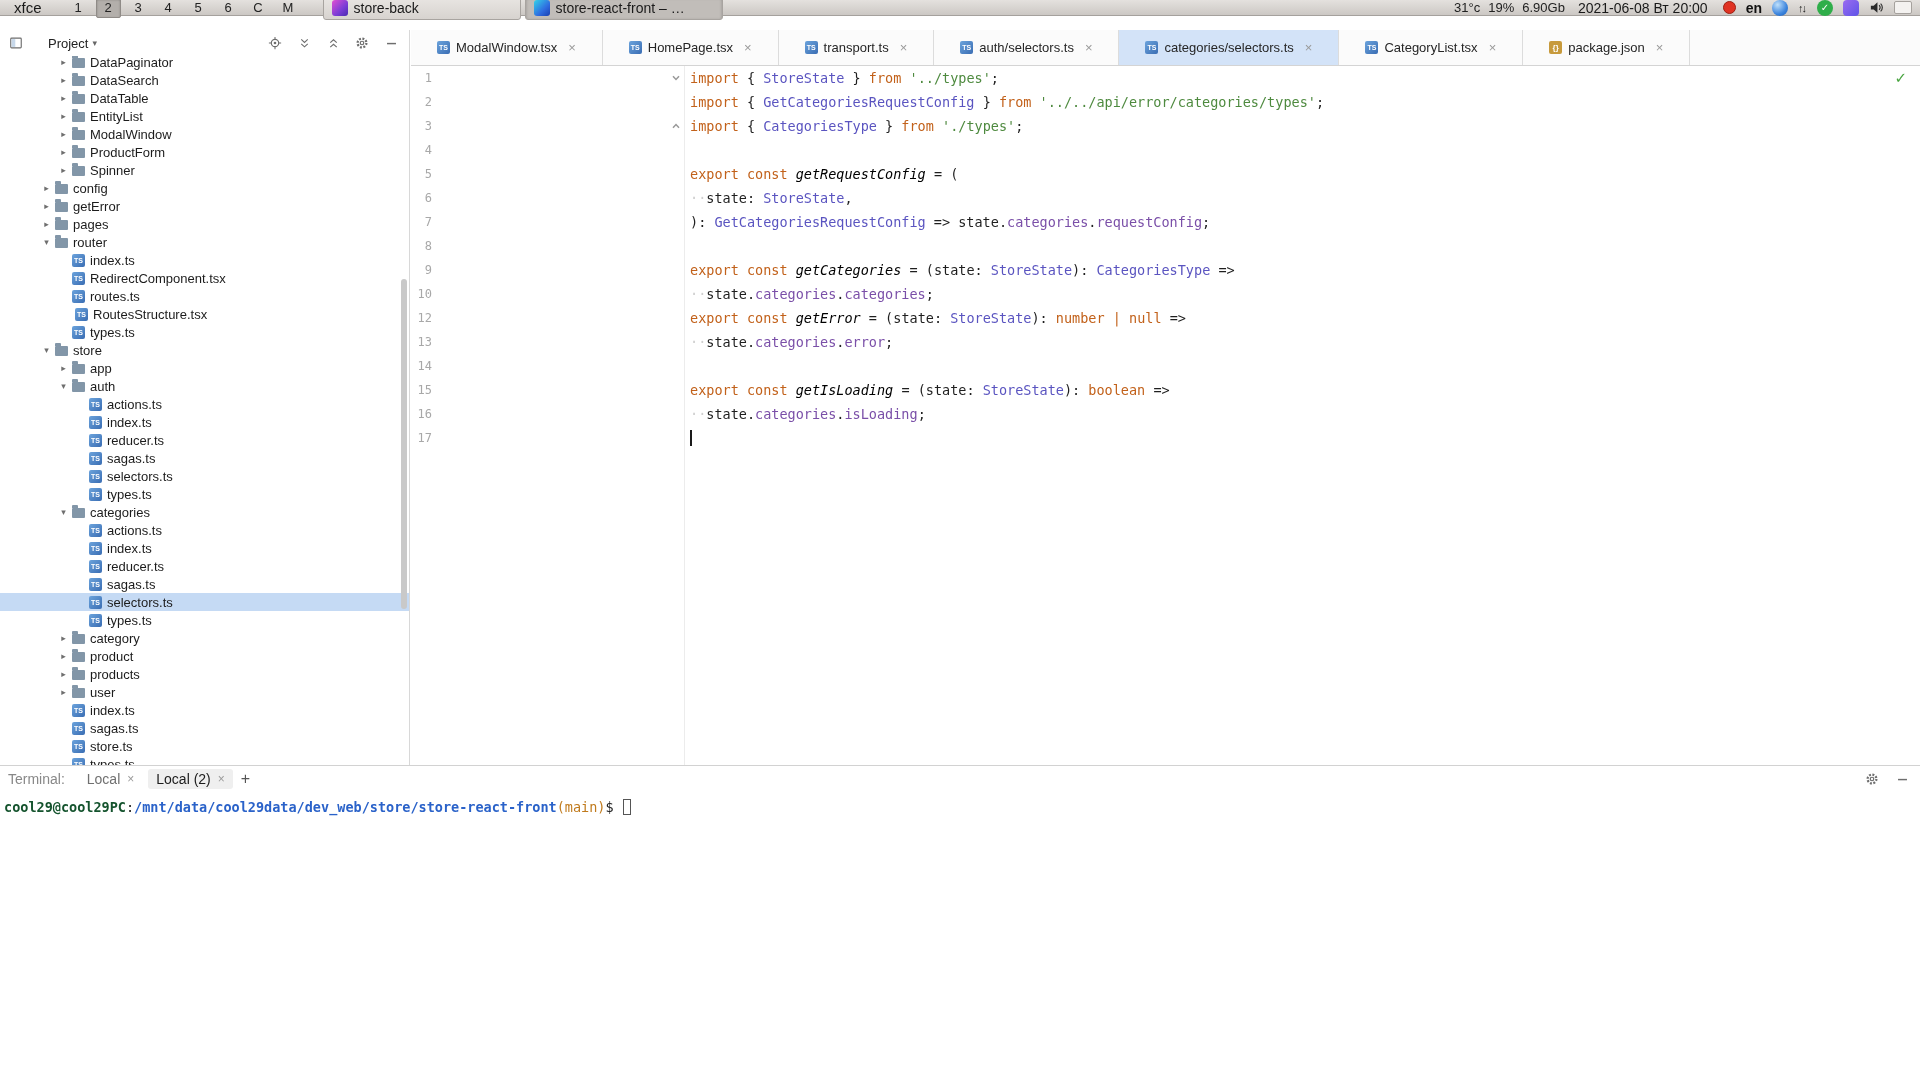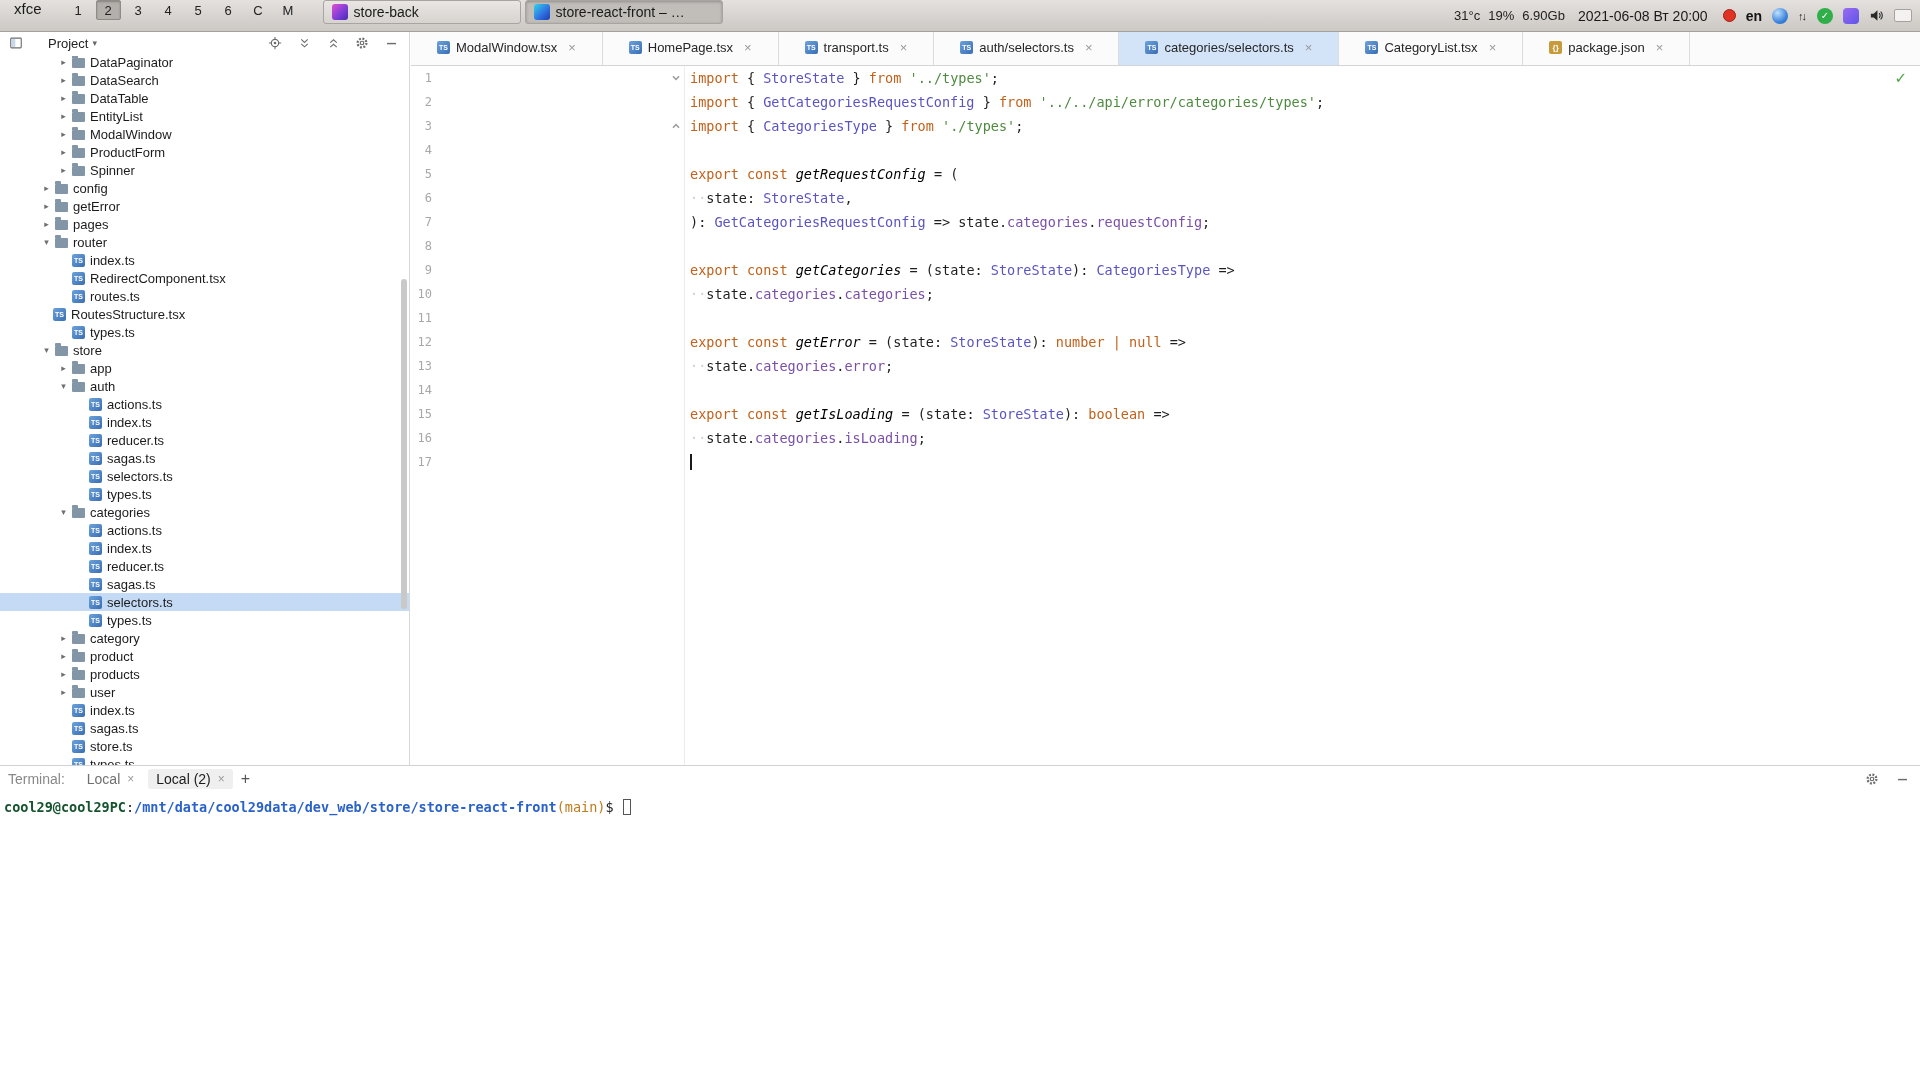--- a/index.html
+++ b/index.html
@@ -1,22 +1,22 @@
 <!DOCTYPE html>
 <html><head>
 <meta charset="utf-8">
 <style>
   *{box-sizing:border-box;margin:0;padding:0}
   html,body{width:1920px;height:1080px;overflow:hidden;background:#fff;
     font-family:"Liberation Sans",sans-serif;-webkit-font-smoothing:antialiased}
 
   
-  .taskbar{position:absolute;left:0;top:0;width:1920px;height:32px;
+  .taskbar{position:absolute;left:0;top:0;width:1920px;height:16px;
     background:linear-gradient(#e4e1de,#ccc8c4);border-bottom:1px solid #a5a19d;
-    display:flex;font-size:14px;color:#1a1a1a;z-index:10}
+    display:flex;align-items:center;font-size:14px;color:#1a1a1a;z-index:10}
   .menu{padding:0 10px 0 14px;font-size:15px}
   .pager{display:flex;gap:5px;margin-left:14px}
   .ws{width:25px;height:20px;display:flex;align-items:center;justify-content:center;
     font-size:13px;border:1px solid transparent;border-radius:2px;color:#222}
   .ws.active{background:#b3afab;border-color:#8f8b87;box-shadow:inset 0 1px 2px rgba(0,0,0,.25)}
   .tasklist{display:flex;gap:4px;margin-left:22px}
   .twin{width:198px;height:24px;display:flex;align-items:center;gap:6px;padding:0 8px;
     border:1px solid #a8a4a0;border-radius:3px;background:linear-gradient(#e9e6e3,#d7d3cf)}
   .twin.active{background:#c1bdb9;box-shadow:inset 0 1px 3px rgba(0,0,0,.25)}
   .wicon{width:16px;height:16px;border-radius:3px;flex:none}
@@ -300,21 +300,21 @@
             </span>
             <span class="tname">RedirectComponent.tsx</span>
           </div>
           <div class="trow" style="padding-left: 57px;">
             <span class="tarrow"></span>
             <span class="ticon">
               <span class="fts">TS</span>
             </span>
             <span class="tname">routes.ts</span>
           </div>
-          <div class="trow" style="padding-left: 38px;">
+          <div class="trow" style="padding-left: 60px;">
             <span class="tarrow"></span>
             <span class="ticon">
               <span class="fts">TS</span>
             </span>
             <span class="tname">RoutesStructure.tsx</span>
           </div>
           <div class="trow" style="padding-left: 57px;">
             <span class="tarrow"></span>
             <span class="ticon">
               <span class="fts">TS</span>
@@ -577,24 +577,20 @@
           <span class="ln">8</span>
           <span class="ltxt"></span>
         </div>
         <div class="cline">
           <span class="ln">9</span>
           <span class="ltxt"><span class="tk-k">export</span><span class="tk-p"> </span><span class="tk-k">const</span><span class="tk-p"> </span><span class="tk-fn">getCategories</span><span class="tk-p"> = (</span><span class="tk-v">state</span><span class="tk-p">: </span><span class="tk-ty">StoreState</span><span class="tk-p">): </span><span class="tk-ty">CategoriesType</span><span class="tk-p"> =&gt;</span></span>
         </div>
         <div class="cline">
           <span class="ln">10</span>
           <span class="ltxt"><span class="tk-w">··</span><span class="tk-v">state</span><span class="tk-p">.</span><span class="tk-pr">categories</span><span class="tk-p">.</span><span class="tk-pr">categories</span><span class="tk-p">;</span></span>
-        </div>
-        <div class="cline">
-          <span class="ln">11</span>
-          <span class="ltxt"></span>
         </div>
         <div class="cline">
           <span class="ln">12</span>
           <span class="ltxt"><span class="tk-k">export</span><span class="tk-p"> </span><span class="tk-k">const</span><span class="tk-p"> </span><span class="tk-fn">getError</span><span class="tk-p"> = (</span><span class="tk-v">state</span><span class="tk-p">: </span><span class="tk-ty">StoreState</span><span class="tk-p">): </span><span class="tk-k">number</span><span class="tk-p"> </span><span class="tk-k">|</span><span class="tk-p"> </span><span class="tk-k">null</span><span class="tk-p"> =&gt;</span></span>
         </div>
         <div class="cline">
           <span class="ln">13</span>
           <span class="ltxt"><span class="tk-w">··</span><span class="tk-v">state</span><span class="tk-p">.</span><span class="tk-pr">categories</span><span class="tk-p">.</span><span class="tk-pr">error</span><span class="tk-p">;</span></span>
         </div>
         <div class="cline">

